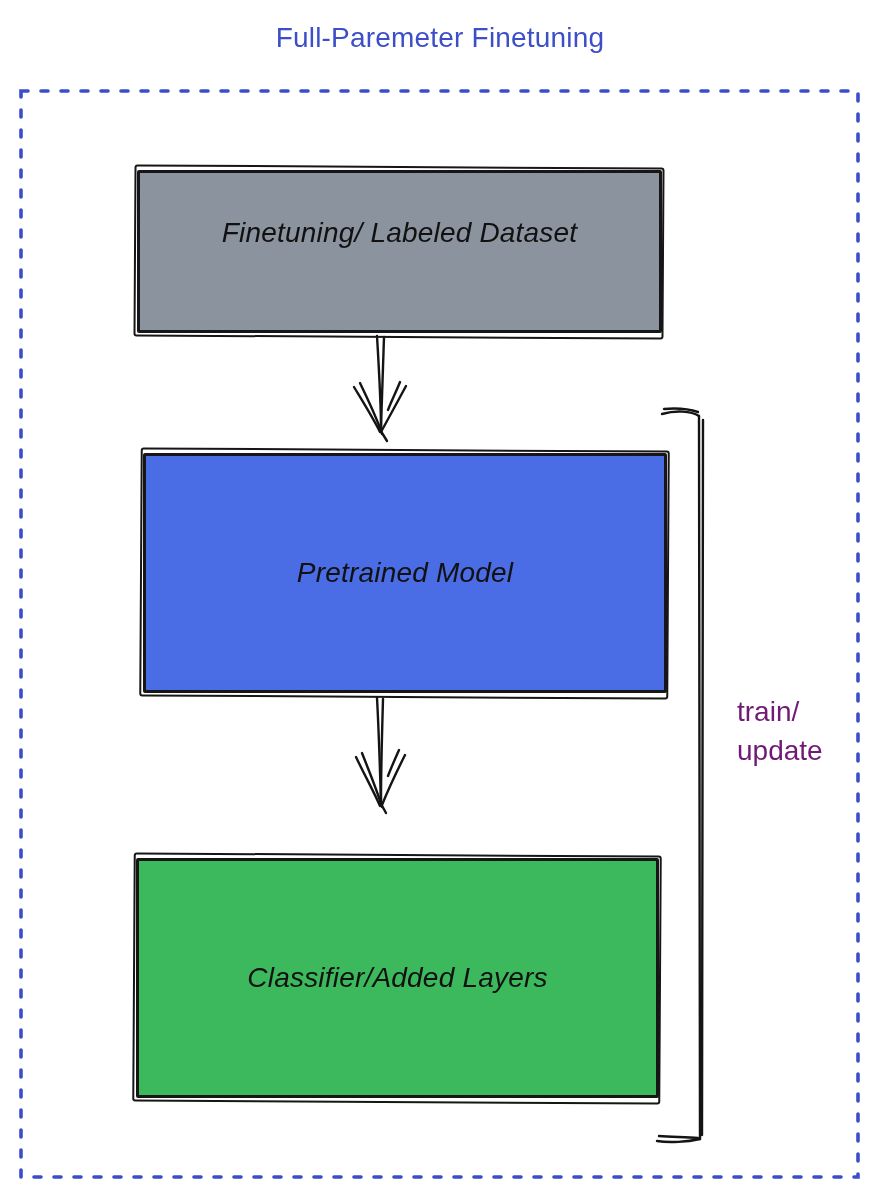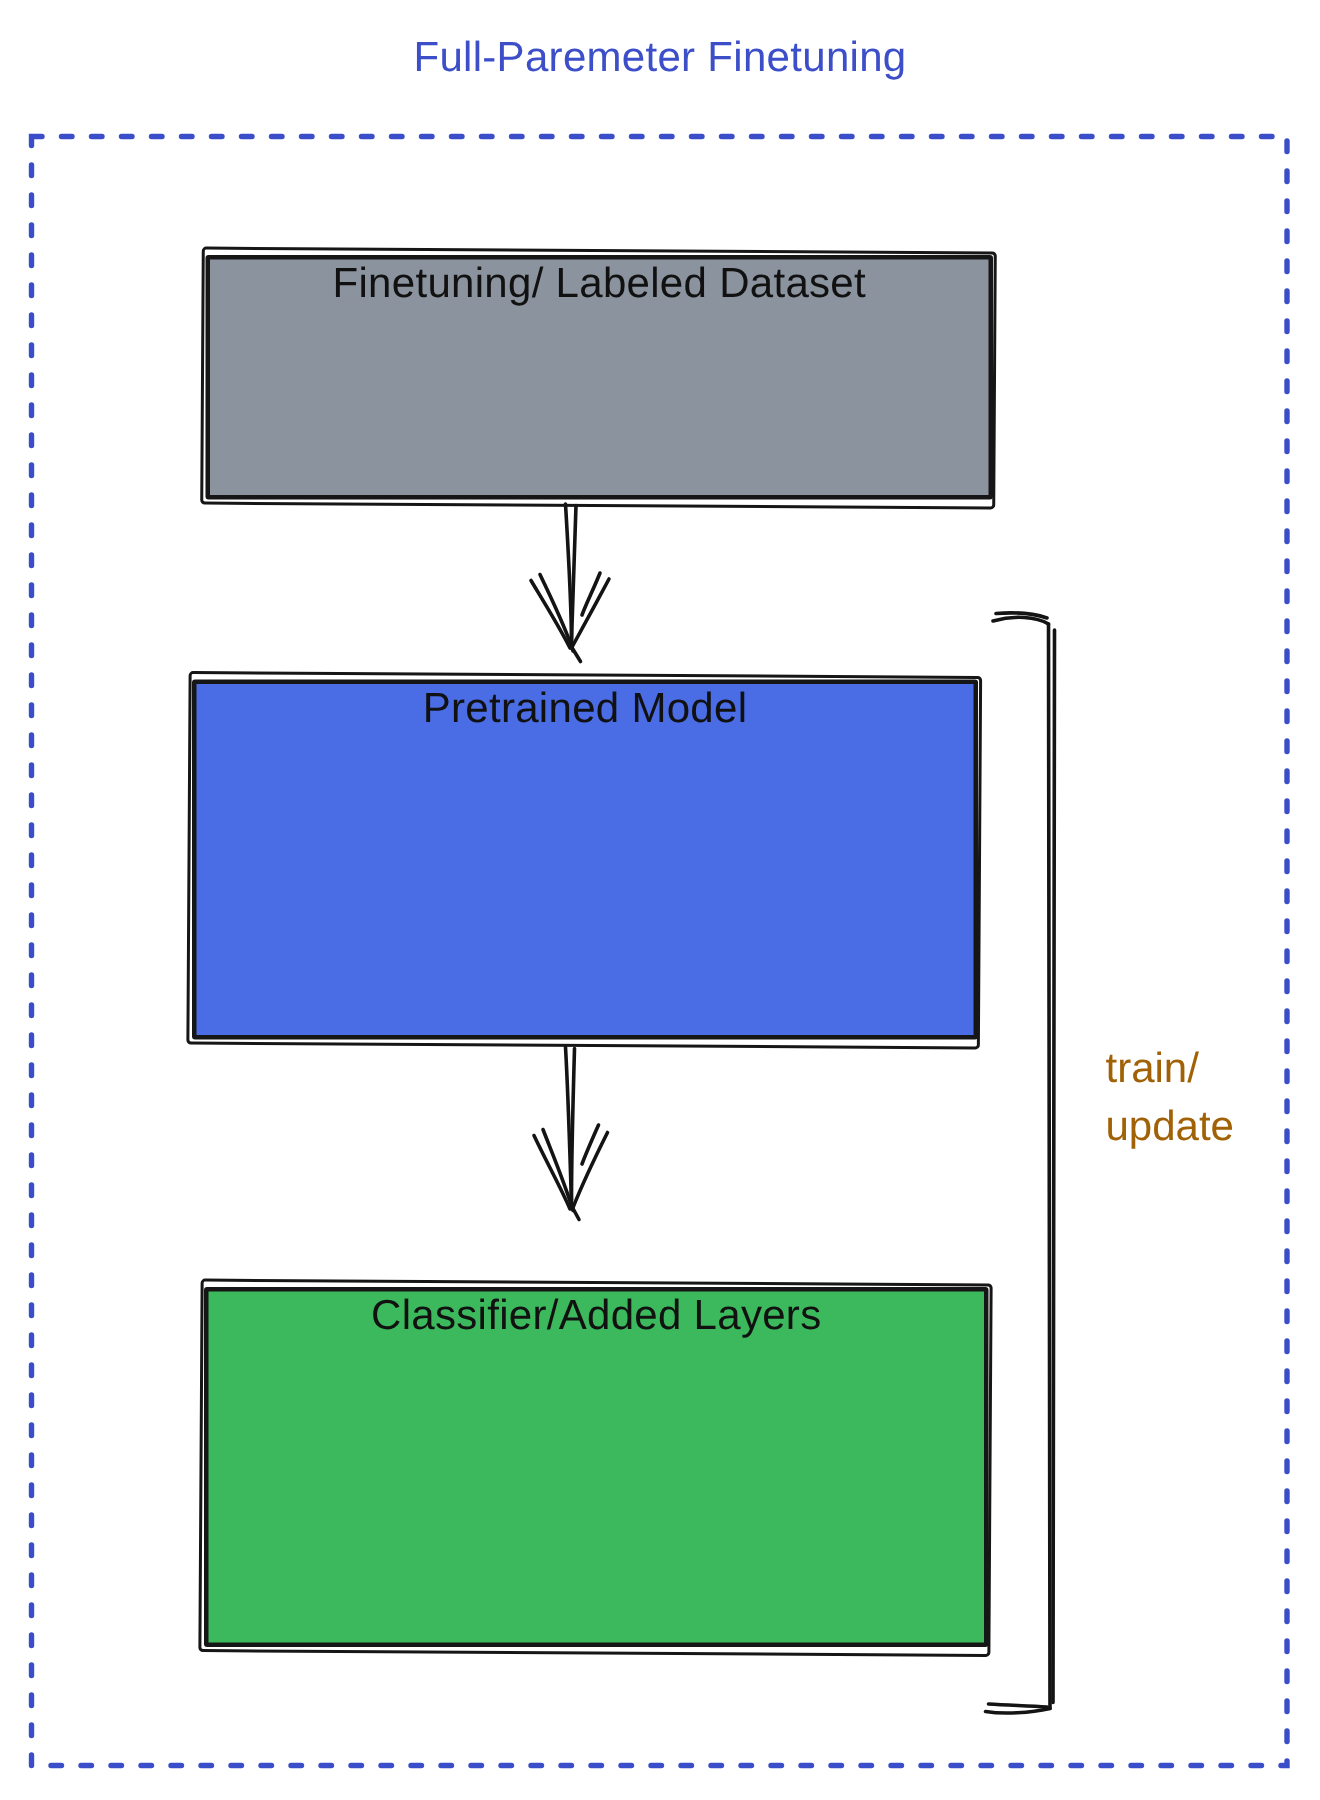--- a/index.html
+++ b/index.html
@@ -19,56 +19,57 @@
     text-align: center;
     font-size: 28px;
     font-weight: 500;
     letter-spacing: 0.2px;
     color: #3c4fc9;
   }
   
   .node {
     position: absolute;
     display: flex;
-    align-items: flex-start;
+    align-items: center;
     justify-content: center;
     border: 3px solid #161616;
     border-radius: 2px;
     color: #111111;
     font-size: 28px;
     letter-spacing: 0.2px;
     box-sizing: border-box;
+    font-style: italic;
   }
   
   .node::before {
     content: "";
     position: absolute;
     inset: -7px -5px -8px -6px;
     border: 2px solid #161616;
     border-radius: 3px;
     transform: rotate(0.35deg);
     pointer-events: none;
   }
   .node-dataset   { left: 137px; top: 170px; width: 525px; height: 163px; padding-bottom: 38px; }
-  .node-pretrained{ left: 128px; top: 453px; width: 524px; height: 240px; }
+  .node-pretrained{ left: 143px; top: 453px; width: 524px; height: 240px; }
   .node-classifier{ left: 136px; top: 858px; width: 523px; height: 240px; }
 
   .overlay {
     position: absolute;
     left: 0; top: 0;
     width: 880px; height: 1200px;
     pointer-events: none;
   }
   .bracket-label {
     position: absolute;
     left: 737px;
     top: 692px;
     font-size: 28px;
     line-height: 1.4;
-    color: #a16207;
+    color: #701a75;
     white-space: pre-line;
   }
 </style>
 </head>
 <body>
 
 <div class="canvas">
 
   <div class="diagram-title">Full-Paremeter Finetuning</div>
 

